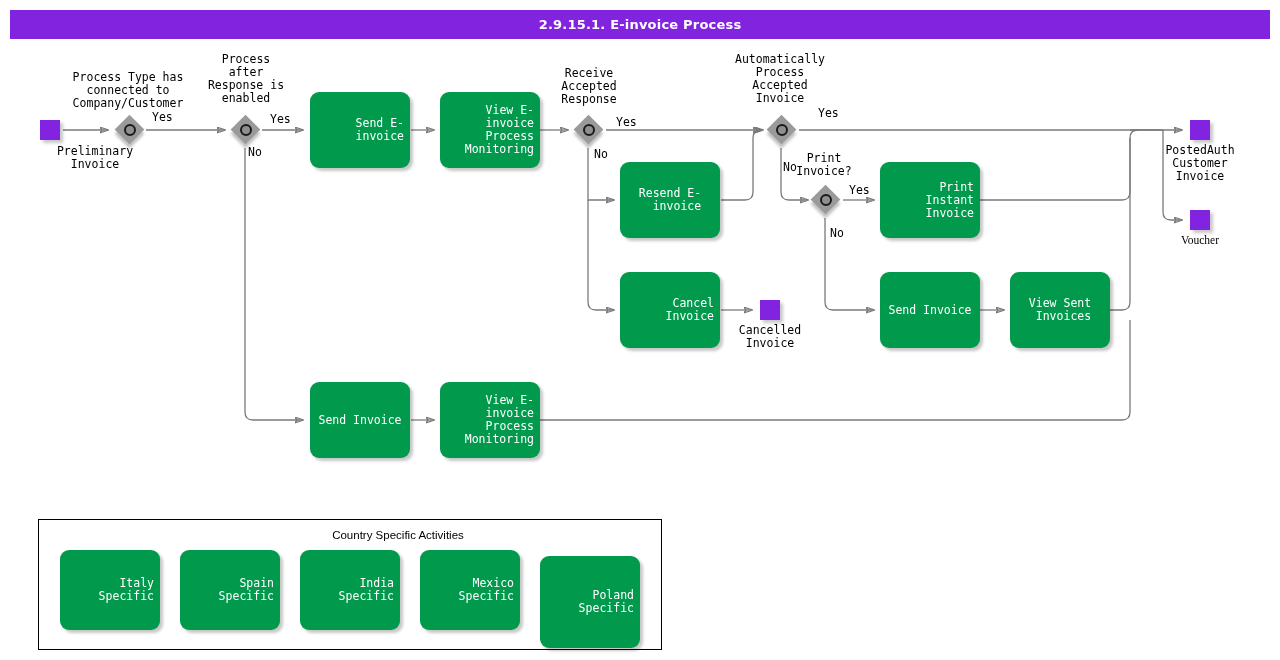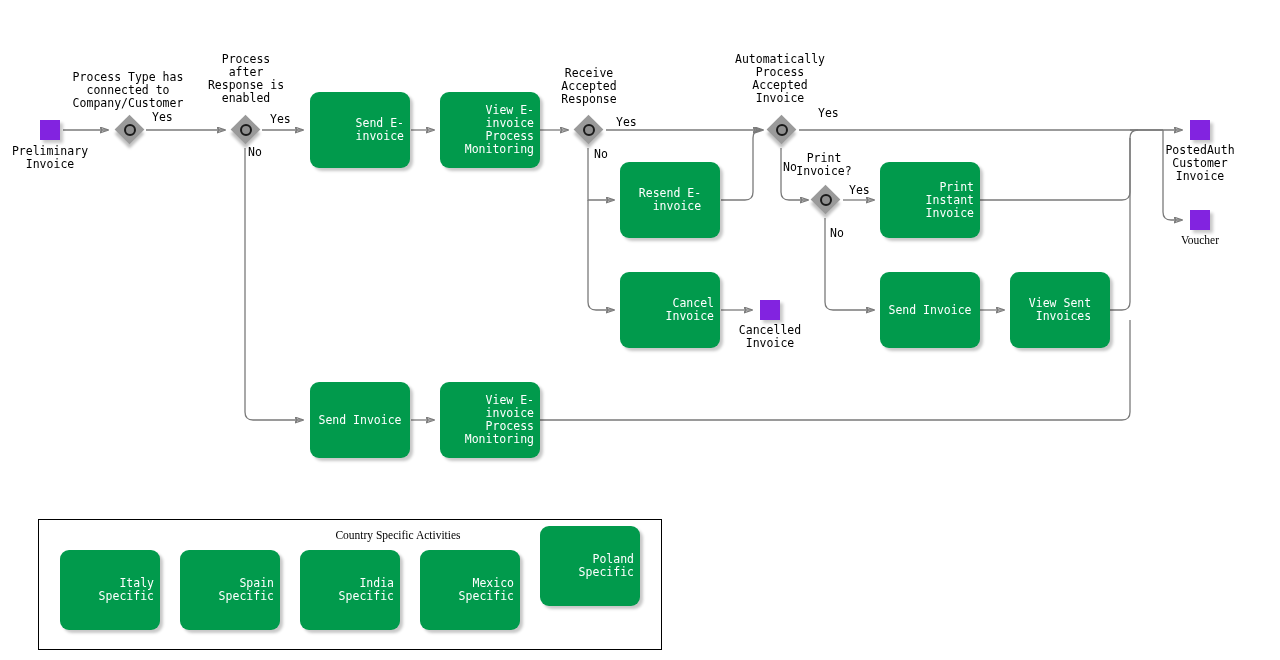--- a/index.html
+++ b/index.html
@@ -138,30 +138,31 @@
     border: 1.4px solid #000000;
     background: #ffffff;
     box-sizing: border-box;
   }
   .group-title {
     position: absolute;
     left: 38px;
     top: 529px;
     width: 720px;
     text-align: center;
-    font-family: Liberation Serif, serif;
+    font-family: Liberation Sans, sans-serif;
     font-size: 11.5px;
     color: #000000;
   }
 </style>
 </head>
 <body>
 
 <div id="canvas">
 
+  <div class="titlebar">2.9.15.1. E-invoice Process</div>
 
   <svg id="links" viewBox="0 0 1280 660" width="1280" height="660">
     <defs>
       <marker id="ah" markerWidth="9" markerHeight="9" refX="8.2" refY="3.2" orient="auto" markerUnits="userSpaceOnUse">
         <path d="M0,0.3 L8.4,3.2 L0,6.1 L2.2,3.2 Z" fill="#7a7a7a" stroke="none"></path>
       </marker>
     </defs>
 
     <path d="M63,130 L108,130" marker-end="url(#ah)"></path>
 
@@ -202,21 +203,21 @@
     <path d="M540,420 L1122,420 Q1130,420 1130,412 L1130,320"></path>
 
     <path d="M1130,130 L1182,130" marker-end="url(#ah)"></path>
 
     <path d="M1163,130 L1163,212 Q1163,220 1171,220 L1182,220" marker-end="url(#ah)"></path>
 
     <path d="M411,420 L434,420" marker-end="url(#ah)"></path>
   </svg>
 
   <div class="dataobj" style="left:40px; top:120px;"></div>
-  <div class="label" style="left:0px; top:145px; width:100px;">Preliminary
+  <div class="label" style="left:0px; top:145px; width:100px;padding-left:45px;">Preliminary
 Invoice</div>
 
   <div class="dataobj" style="left:760px; top:300px;"></div>
   <div class="label" style="left:720px; top:324px; width:100px;">Cancelled
 Invoice</div>
 
   <div class="dataobj" style="left:1190px; top:120px;"></div>
   <div class="label" style="left:1150px; top:144px; width:100px;">PostedAuth
 Customer
 Invoice</div>
@@ -300,15 +301,15 @@
 Process
 Monitoring</div>
 
   <div class="group-box"></div>
   <div class="group-title">Country Specific Activities</div>
 
   <div class="activity" style="left:60px; top:550px; width:100px; height:80px;">Italy Specific</div>
   <div class="activity" style="left:180px; top:550px; width:100px; height:80px;">Spain Specific</div>
   <div class="activity" style="left:300px; top:550px; width:100px; height:80px;">India Specific</div>
   <div class="activity" style="left:420px; top:550px; width:100px; height:80px;">Mexico Specific</div>
-  <div class="activity" style="left:540px; top:526px; width:100px; height:80px;">Poland Specific</div>
+  <div class="activity" style="left:540px; top:556px; width:100px; height:92px;">Poland Specific</div>
 
 </div>
 
 </body></html>

